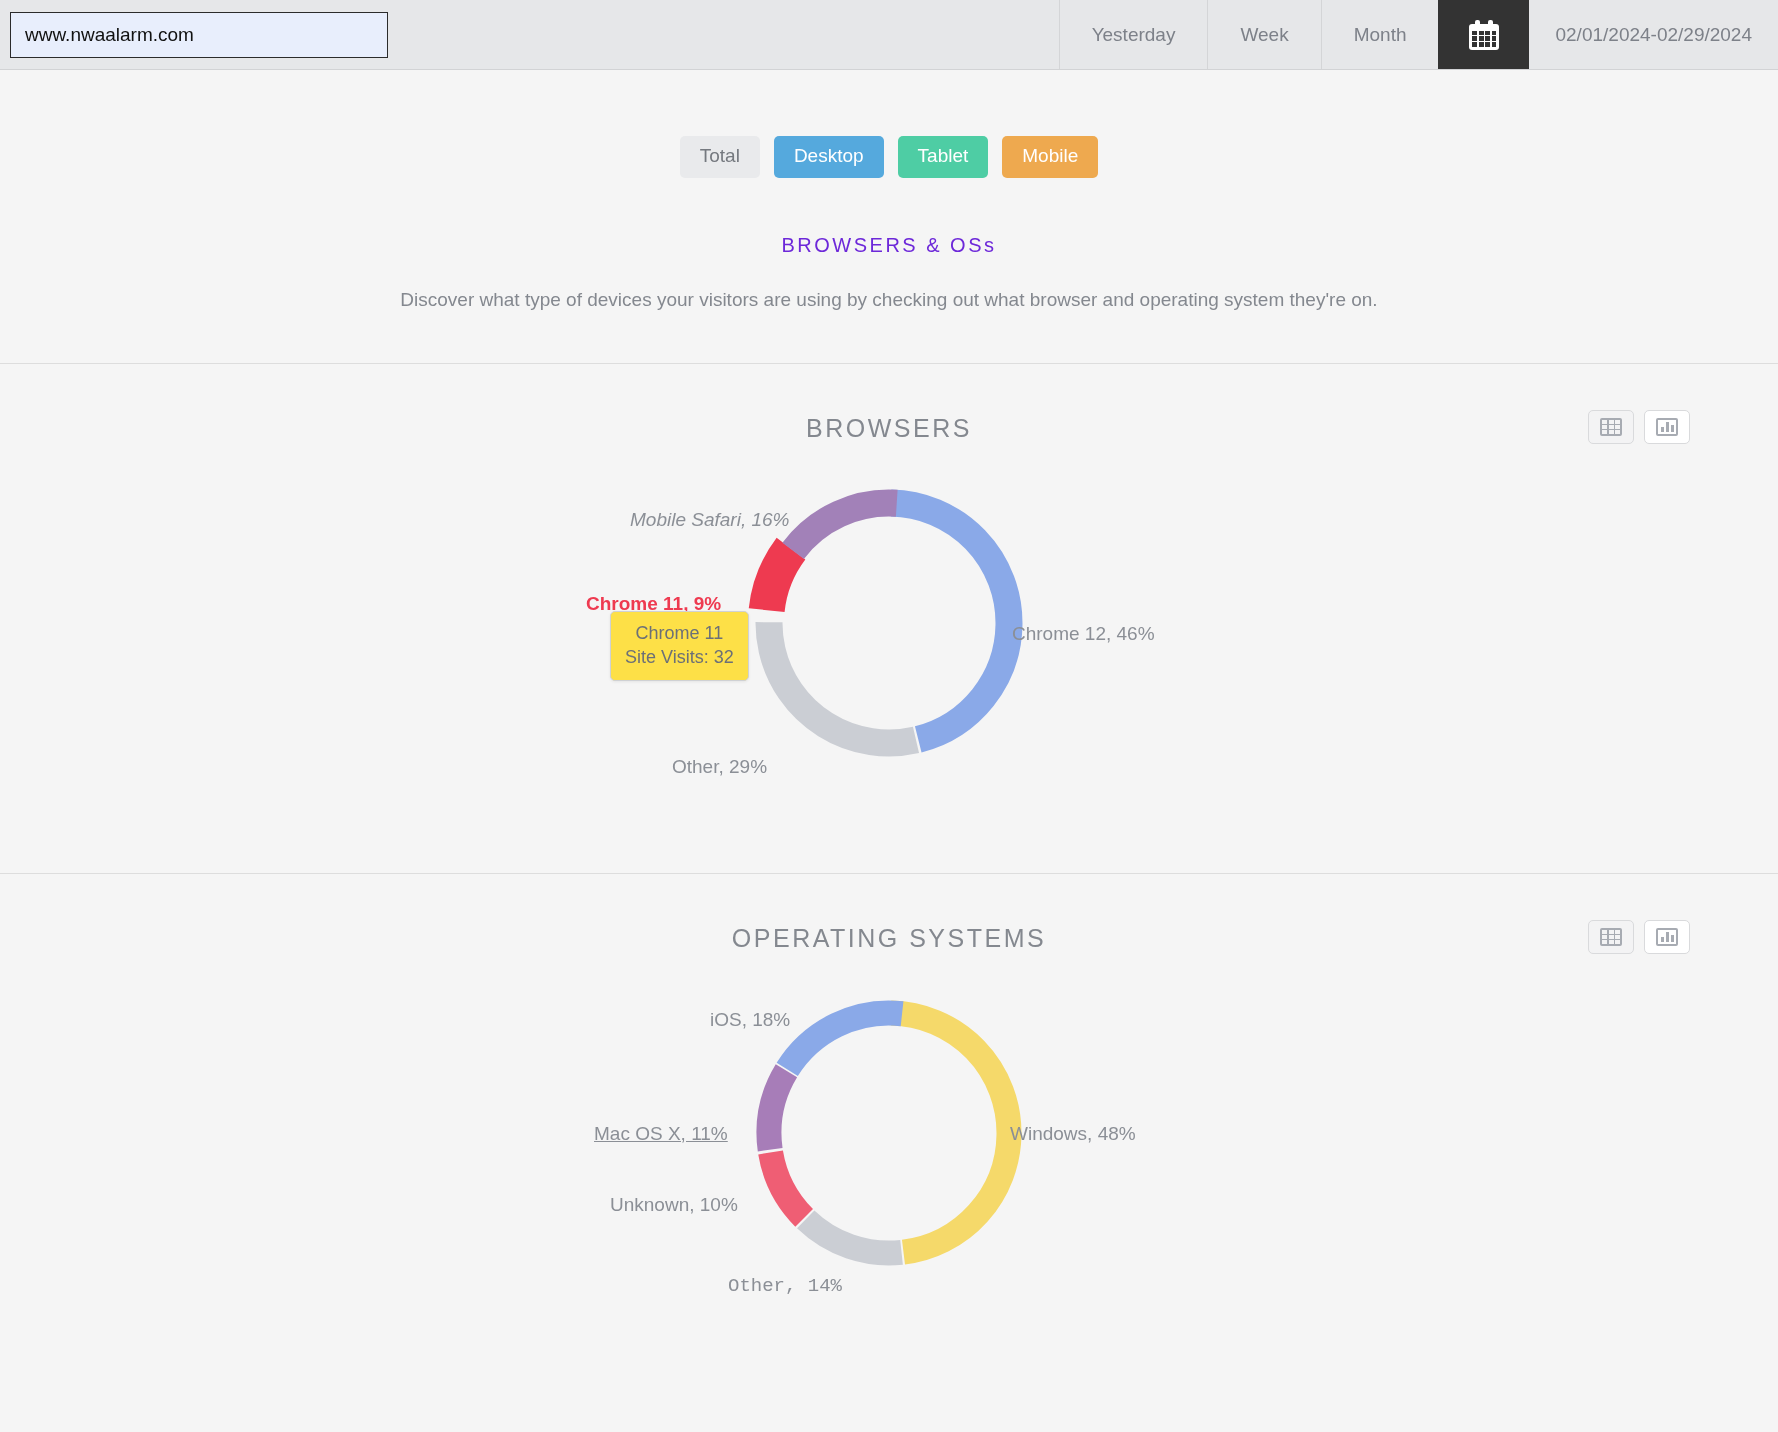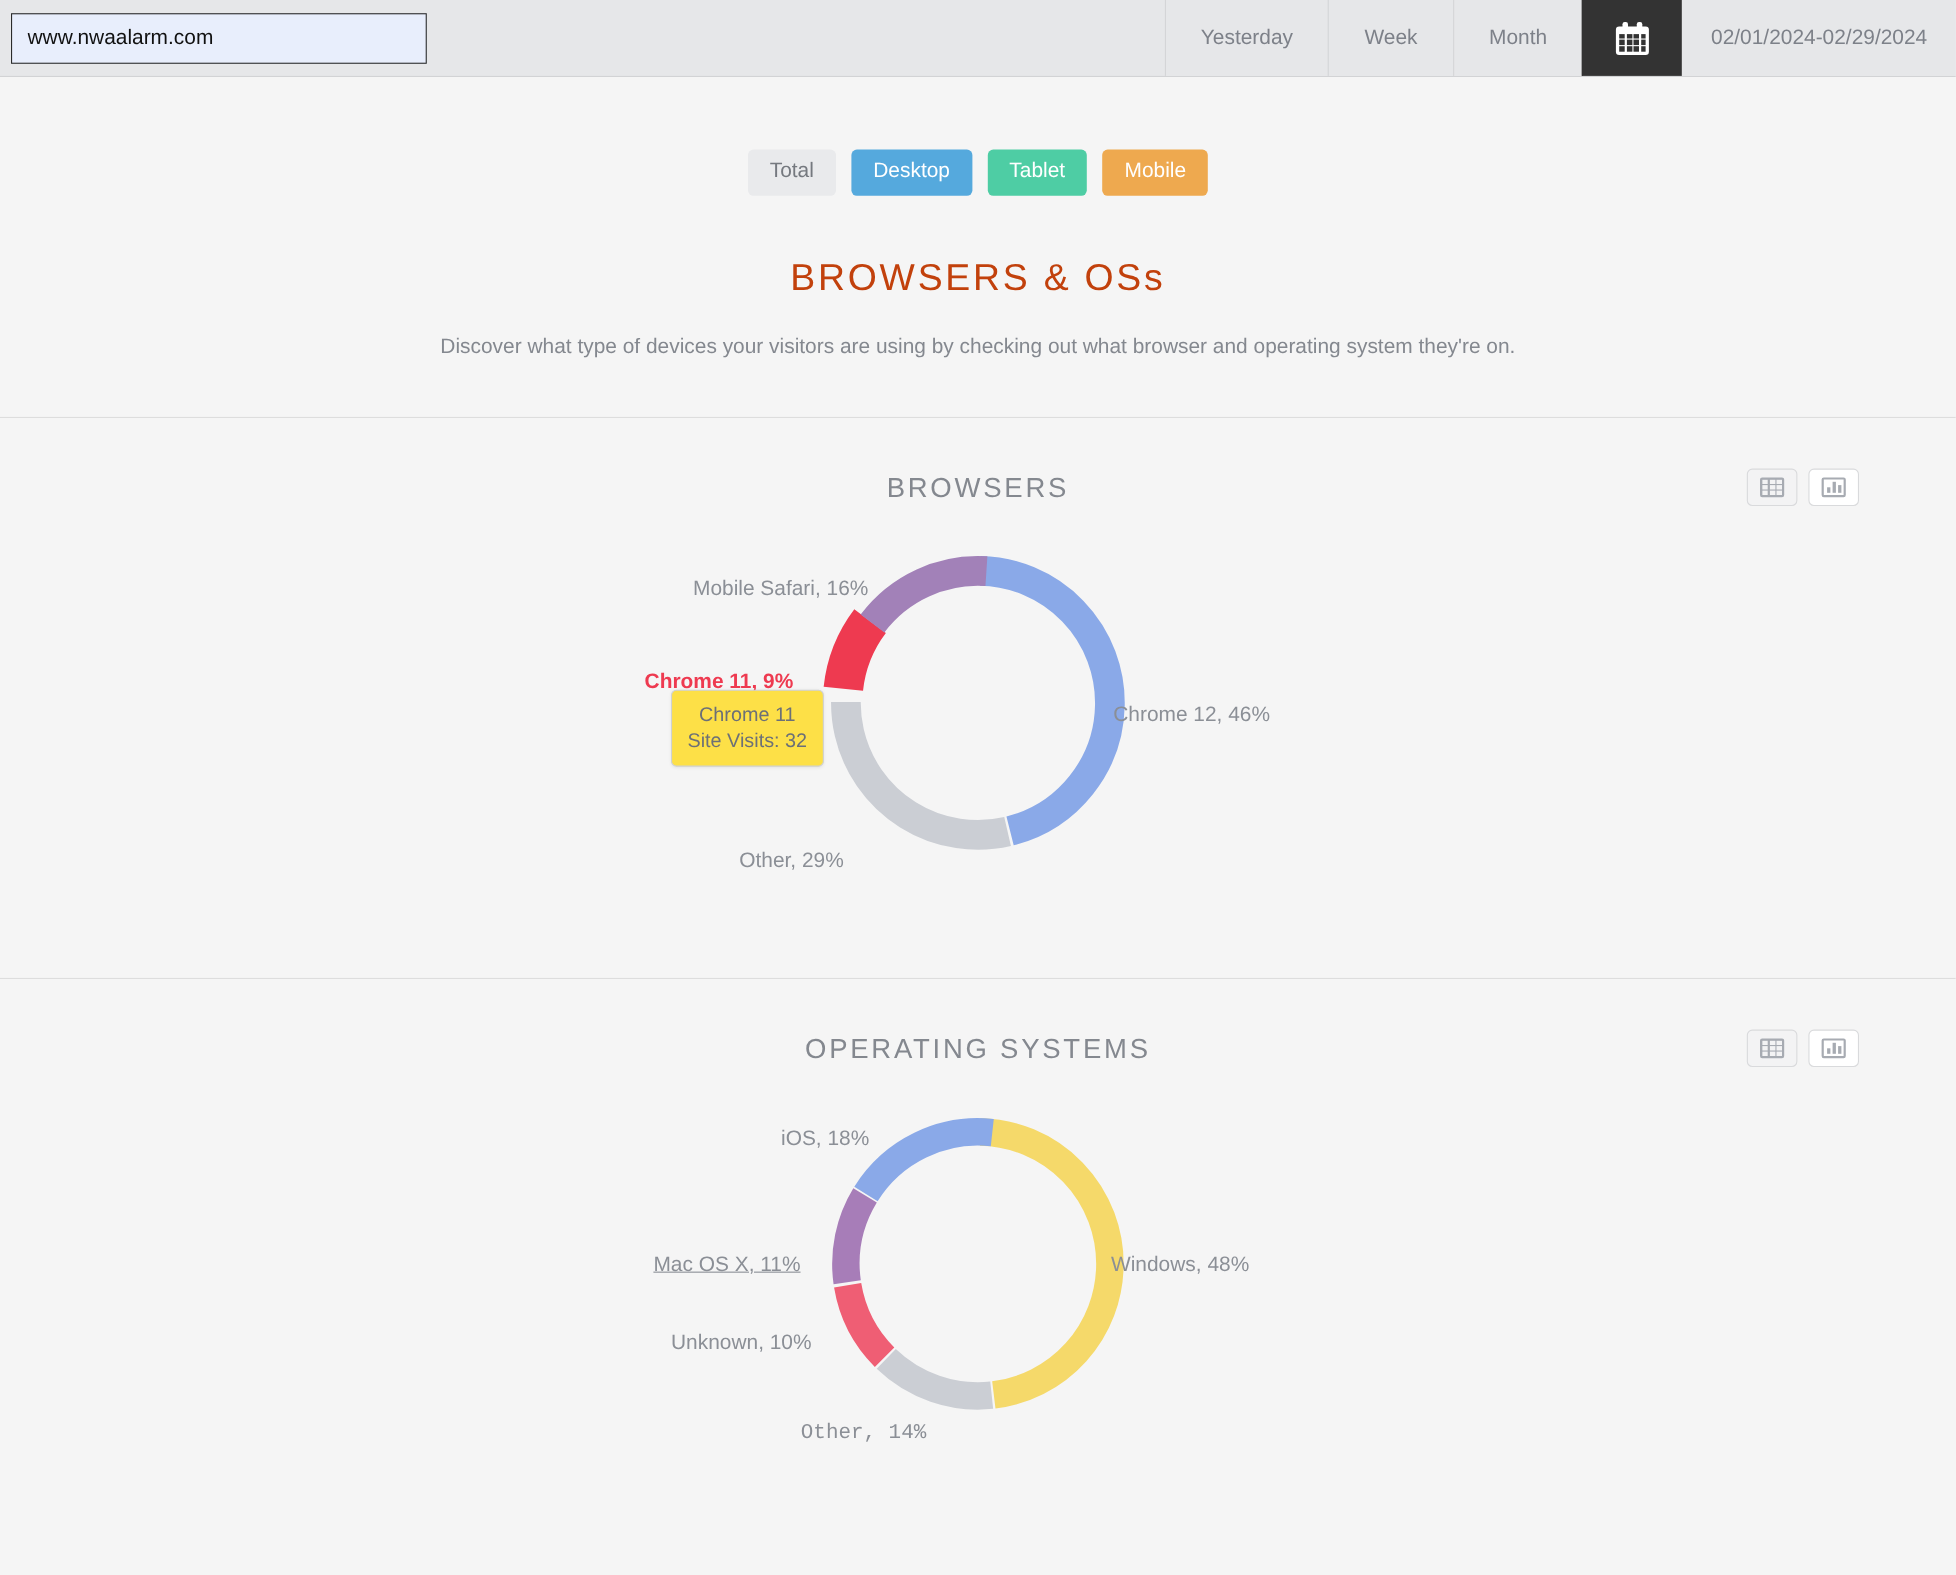--- a/index.html
+++ b/index.html
@@ -143,22 +143,22 @@
   .filter-btn.tablet  { background: #4ecda4; color: #ffffff; }
   .filter-btn.mobile  { background: #eea94f; color: #ffffff; text-align: center; }
 
   
   .page-header {
     text-align: center;
     padding-top: 56px;
     padding-bottom: 52px;
   }
   .page-title {
-    font-size: 34px;
-    color: #c2410c;
+    font-size: 20px;
+    color: #6d28d9;
     letter-spacing: 2.5px;
     font-weight: normal;
   }
   .page-desc {
     margin-top: 32px;
     font-size: 19px;
     color: #84888f;
   }
 
   .divider {
@@ -363,21 +363,21 @@
           <circle r="123" fill="none" stroke="#ee3a50" stroke-width="36" stroke-dasharray="66.9 705.8" stroke-dashoffset="0" transform="rotate(186)"></circle>
 
           <circle r="120" fill="none" stroke="#a281b8" stroke-width="27" stroke-dasharray="118.7 635.2" stroke-dashoffset="0" transform="rotate(217)"></circle>
         </g>
       </svg>
     </div>
 
     <div class="slice-label" style="left:1012px; top:180px;">Chrome 12, 46%</div>
     <div class="slice-label" style="left:672px; top:313px;">Other, 29%</div>
     <div class="slice-label hl" style="left:586px; top:150px;">Chrome 11, 9%</div>
-    <div class="slice-label" style="left:630px; top:66px;">Mobile Safari, 16%</div>
+    <div class="slice-label" style="left:630px; top:66px;font-style:italic;">Mobile Safari, 16%</div>
 
     <div class="tooltip" style="left:610px; top:168px;">
       <div>Chrome 11</div>
       <div>Site Visits: 32</div>
     </div>
   </div>
 </div>
 
 <div class="divider"></div>
 

